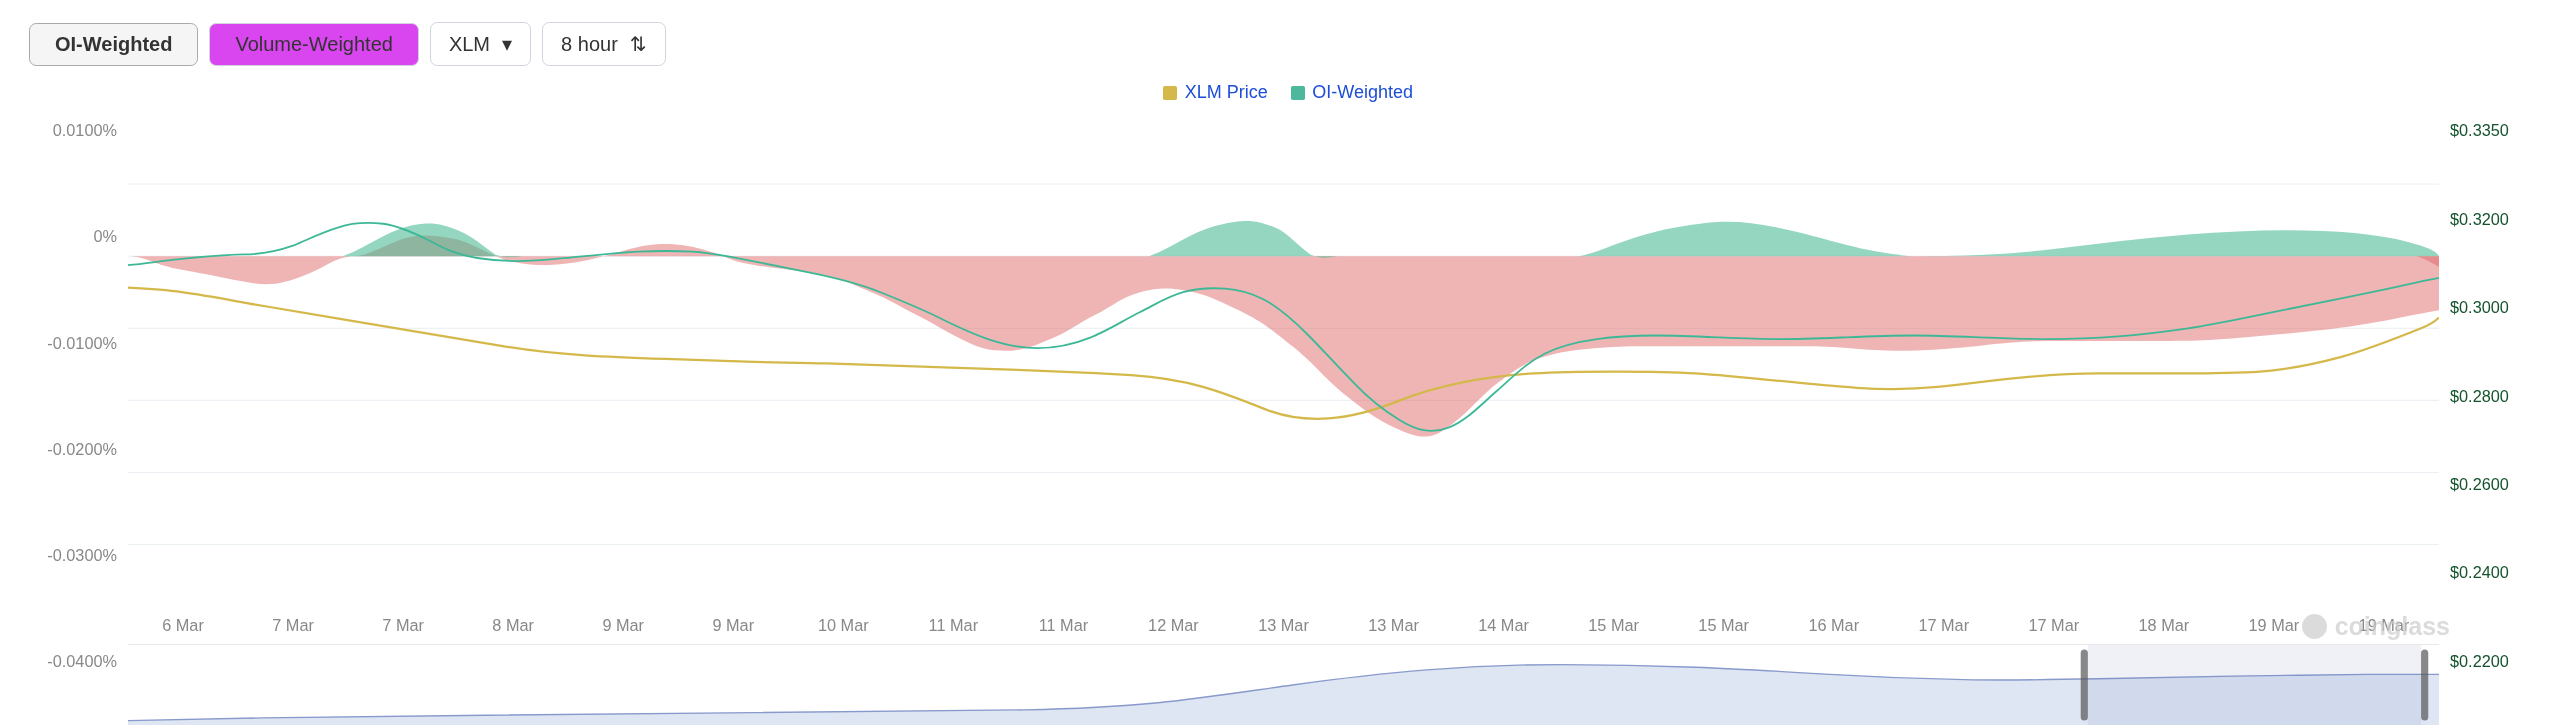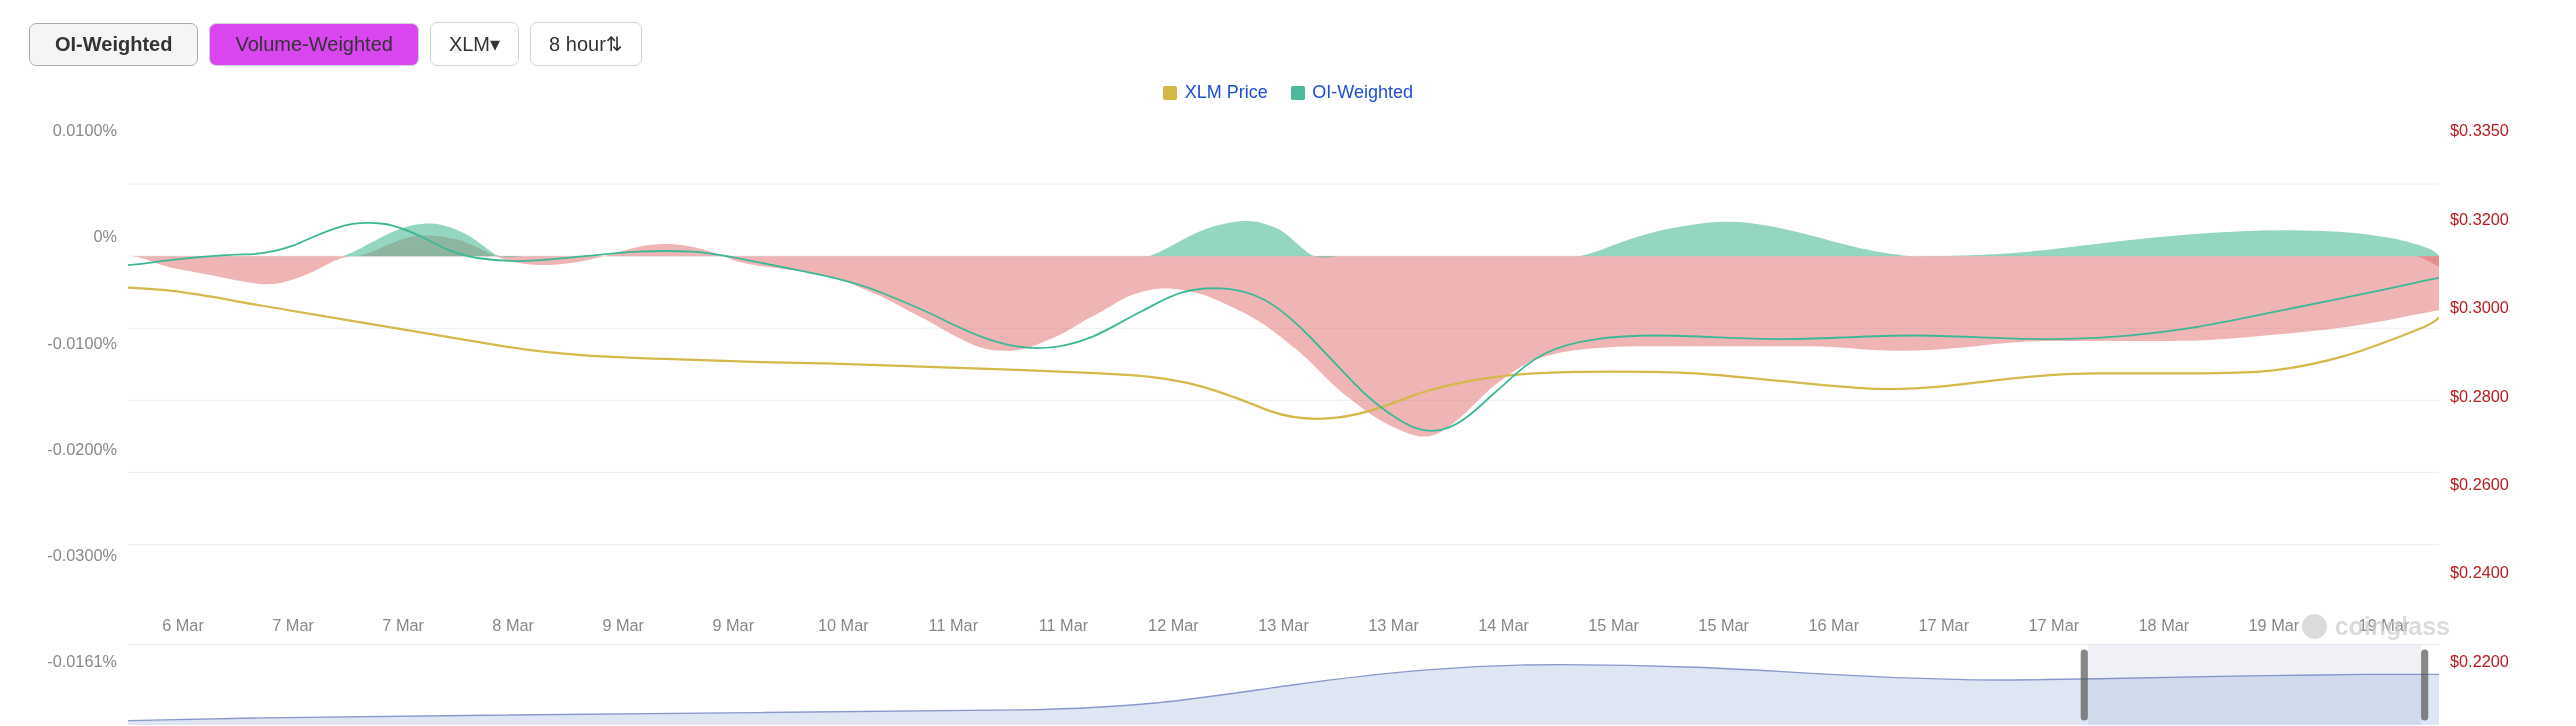--- a/index.html
+++ b/index.html
@@ -52,21 +52,21 @@
     .select-btn {
       padding: 9px 18px;
       border: 0.9px solid #d0d5dd;
       border-radius: 7.2px;
       background: #fff;
       font-size: 20px;
       color: #333;
       cursor: pointer;
       display: flex;
       align-items: center;
-      gap: 0;
+      gap: 12px;
     }
     .legend {
       display: flex;
       align-items: center;
       justify-content: center;
       gap: 23px;
       margin-bottom: 9px;
       font-size: 18px;
       color: #1d4ed8;
     }
@@ -102,21 +102,21 @@
     .y-axis-right {
       width: 108px;
       display: flex;
       flex-direction: column;
       justify-content: space-between;
       padding-bottom: 54px;
       padding-top: 9px;
     }
     .y-label-right {
       font-size: 16.3px;
-      color: #b91c1c;
+      color: #14532d;
       text-align: left;
       padding-left: 11px;
     }
     .chart-inner {
       flex: 1;
       position: relative;
       display: flex;
       flex-direction: column;
     }
     .main-chart {
@@ -194,21 +194,21 @@
   </div>
 
   <div class="chart-area">
 
     <div class="y-axis-left">
       <span class="y-label">0.0100%</span>
       <span class="y-label">0%</span>
       <span class="y-label">-0.0100%</span>
       <span class="y-label">-0.0200%</span>
       <span class="y-label">-0.0300%</span>
-      <span class="y-label">-0.0161%</span>
+      <span class="y-label">-0.0400%</span>
     </div>
 
     <div class="chart-inner">
 
       <div class="main-chart">
         <svg width="100%" height="100%" viewBox="0 0 2580 550" preserveAspectRatio="none" xmlns="http://www.w3.org/2000/svg">
 
           <line x1="0" y1="80" x2="2580" y2="80" stroke="#e8edf2" stroke-width="1"></line>
           <line x1="0" y1="160" x2="2580" y2="160" stroke="#e8edf2" stroke-width="1"></line>
           <line x1="0" y1="240" x2="2580" y2="240" stroke="#e8edf2" stroke-width="1"></line>

